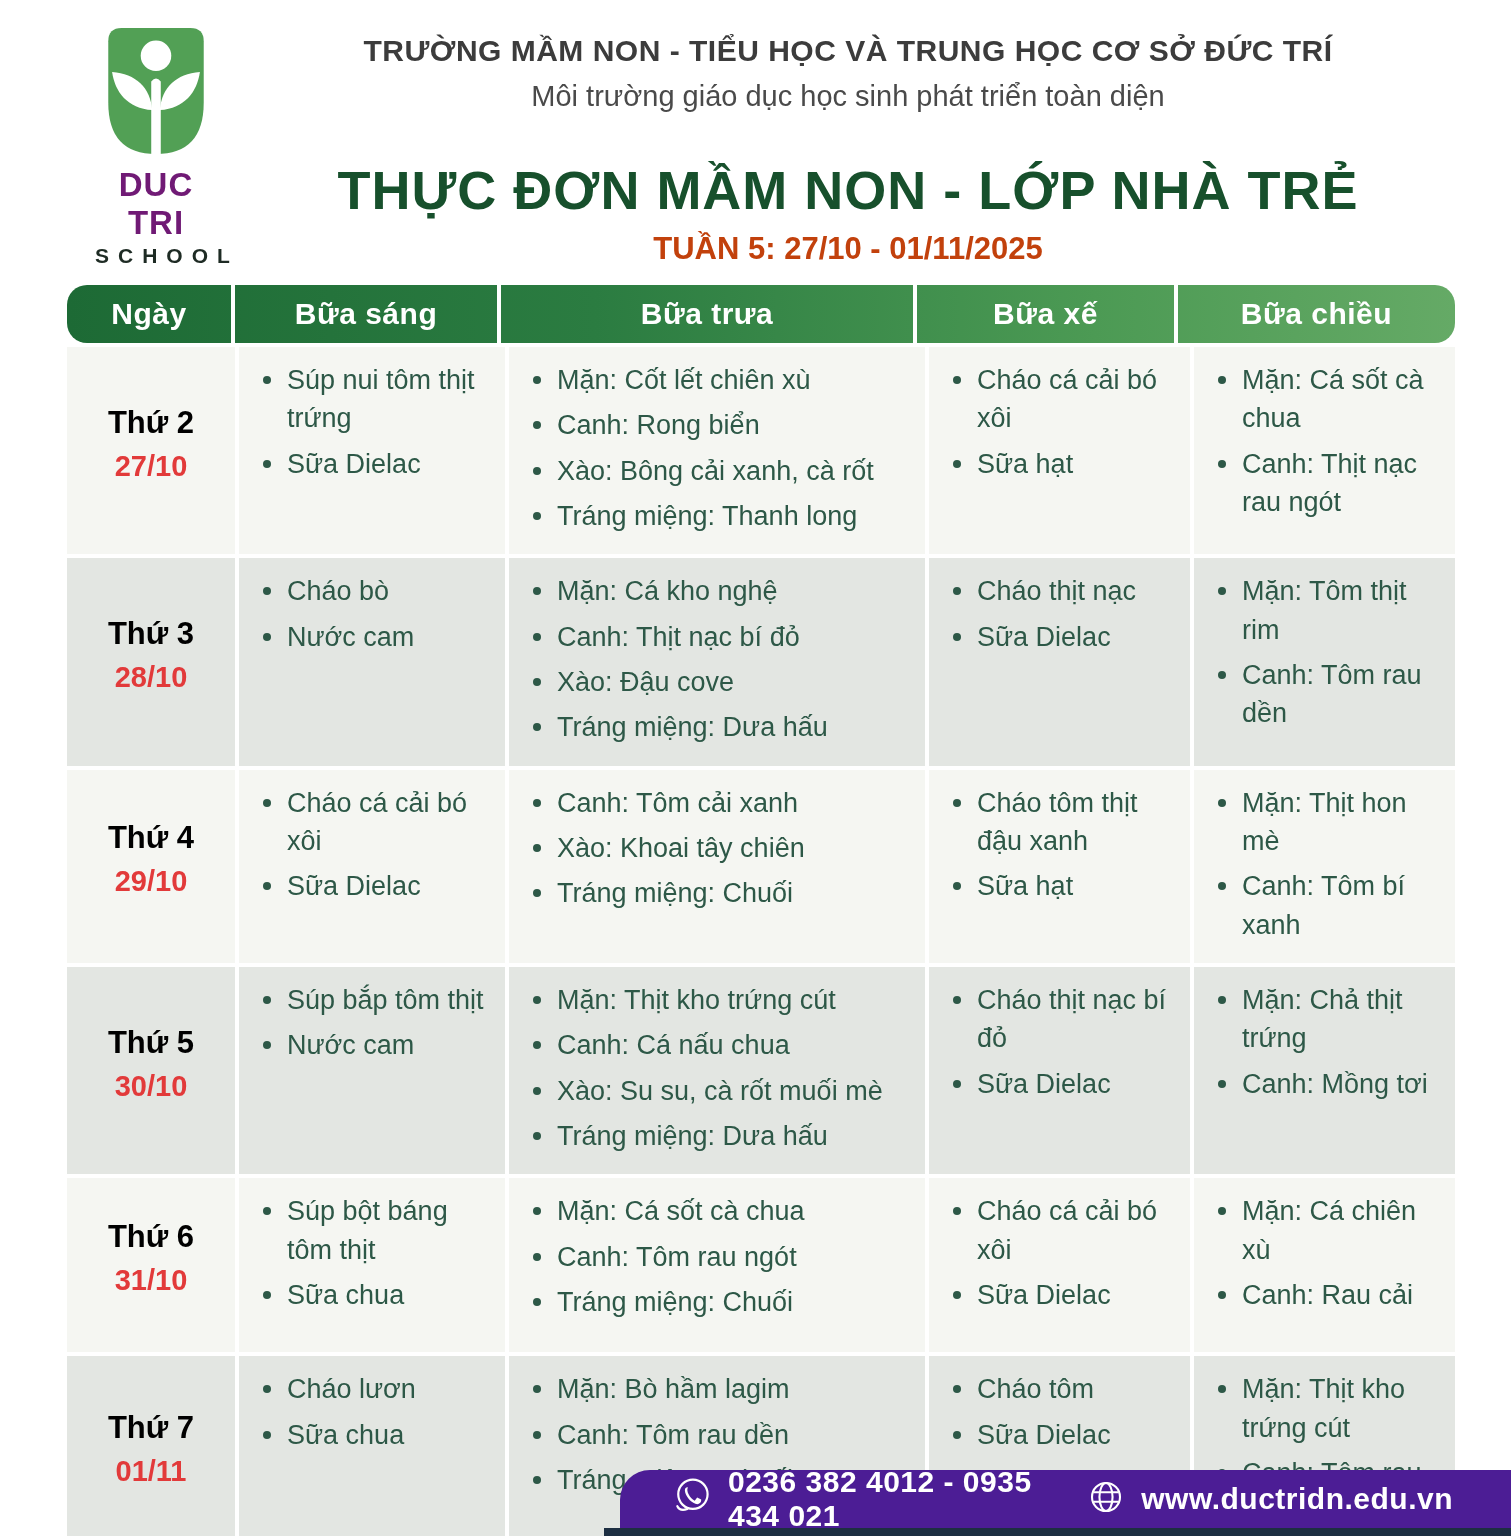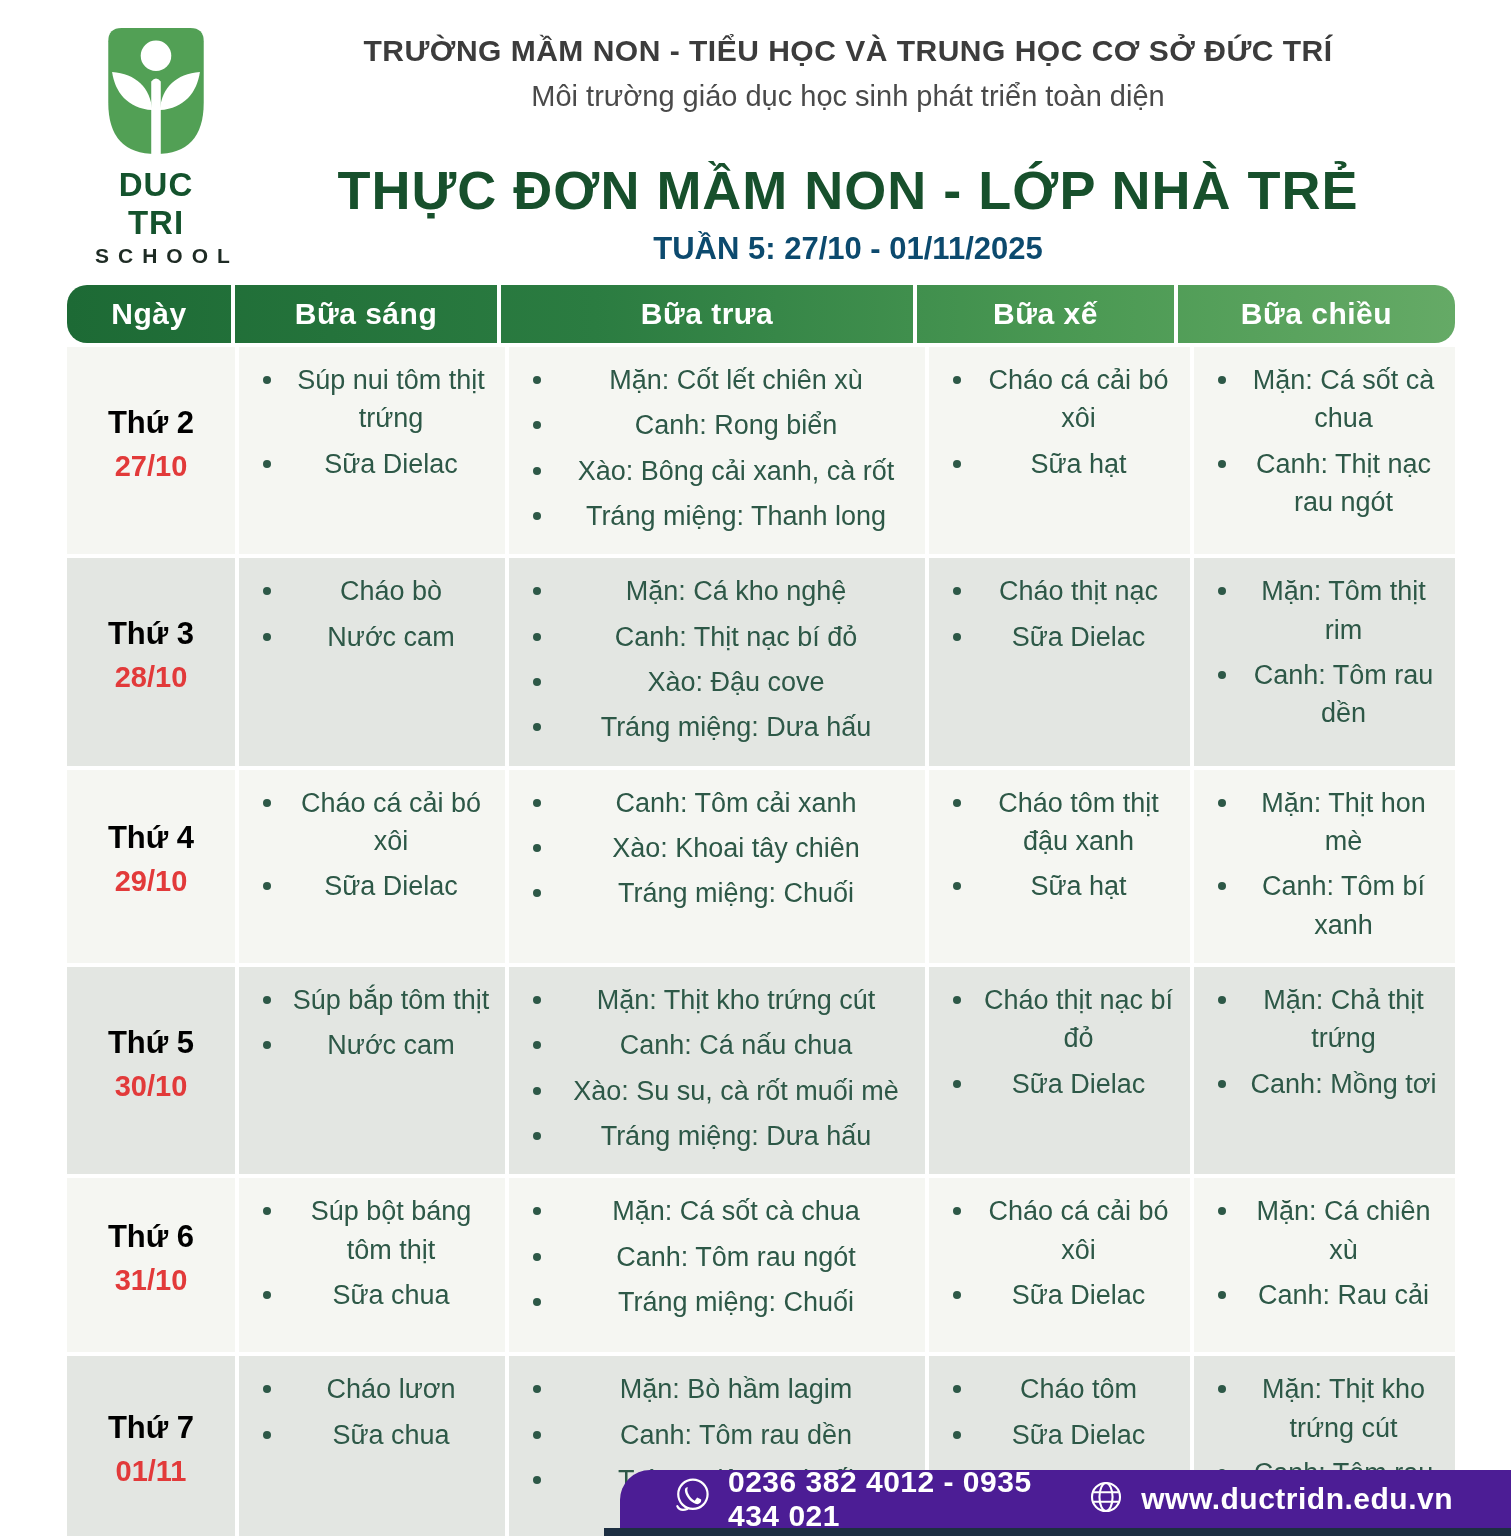--- a/index.html
+++ b/index.html
@@ -4,27 +4,27 @@
 <style>
   html,body { margin:0; padding:0; background:#ffffff; }
   .page {
     position:relative; width:1511px; height:1536px; background:#ffffff;
     font-family:"Liberation Sans", sans-serif; overflow:hidden;
   }
 
   
   .top { position:absolute; top:26px; left:0; right:0; height:250px; }
   .logo { position:absolute; left:86px; top:2px; width:140px; text-align:center; }
-  .logo-line1 { color:#14532d; font-weight:800; font-size:33px; letter-spacing:1px; margin-top:8px; }
+  .logo-line1 { color:#701a75; font-weight:800; font-size:33px; letter-spacing:1px; margin-top:8px; }
   .logo-line2 { color:#1e2b24; font-weight:600; font-size:21px; letter-spacing:9px; margin-top:2px; padding-left:9px; }
   .head-center { margin-left:185px; text-align:center; }
   .school-name { font-size:30px; color:#3c3c3c; font-weight:700; letter-spacing:.5px; margin-top:8px; }
   .slogan { font-size:29px; color:#4a4a4a; font-weight:500; margin-top:12px; }
   .menu-title { font-size:54px; color:#17502c; font-weight:800; letter-spacing:1px; margin:46px 0 0 0; }
-  .week { font-size:31px; color:#0c4a6e; font-weight:700; margin-top:10px; }
+  .week { font-size:31px; color:#c2410c; font-weight:700; margin-top:10px; }
 
   
   .menu-table { position:absolute; top:285px; left:67px; width:1388px; }
   .thead {
     display:grid; grid-template-columns:168px 266px 416px 261px 1fr;
     height:58px; border-radius:20px;
     background:linear-gradient(90deg,#1d6a35 0%, #2b7c41 38%, #4c9a54 74%, #65aa66 100%);
   }
   .thead .hcell {
     display:flex; align-items:center; justify-content:center;
@@ -36,21 +36,21 @@
   .tbody { display:flex; flex-direction:column; gap:4px; margin-top:4px; }
   .trow { display:grid; grid-template-columns:168px 266px 416px 261px 1fr; gap:4px; min-height:174px; }
   .trow:last-child { min-height:200px; }
   .trow > div { background:#f5f6f2; }
   .trow.alt > div { background:#e3e6e2; }
 
   .day-cell { display:flex; flex-direction:column; align-items:center; justify-content:center; padding-bottom:14px; }
   .day-label { color:#000000; font-size:31px; font-weight:800; }
   .day-date  { color:#e23a3a; font-size:29px; font-weight:600; margin-top:9px; }
 
-  .meal-cell { padding:14px 10px 12px 18px;text-align:center; }
+  .meal-cell { padding:14px 10px 12px 18px; }
   .meal-list { list-style:none; margin:0; padding:0; }
   .meal-list li {
     position:relative; padding-left:30px; margin-bottom:7px;
     color:#2d5847; font-size:27px; line-height:1.42; font-weight:500;
   }
   .meal-list li::before {
     content:""; position:absolute; left:6px; top:15px;
     width:8px; height:8px; border-radius:50%; background:#2d5847;
   }
 

